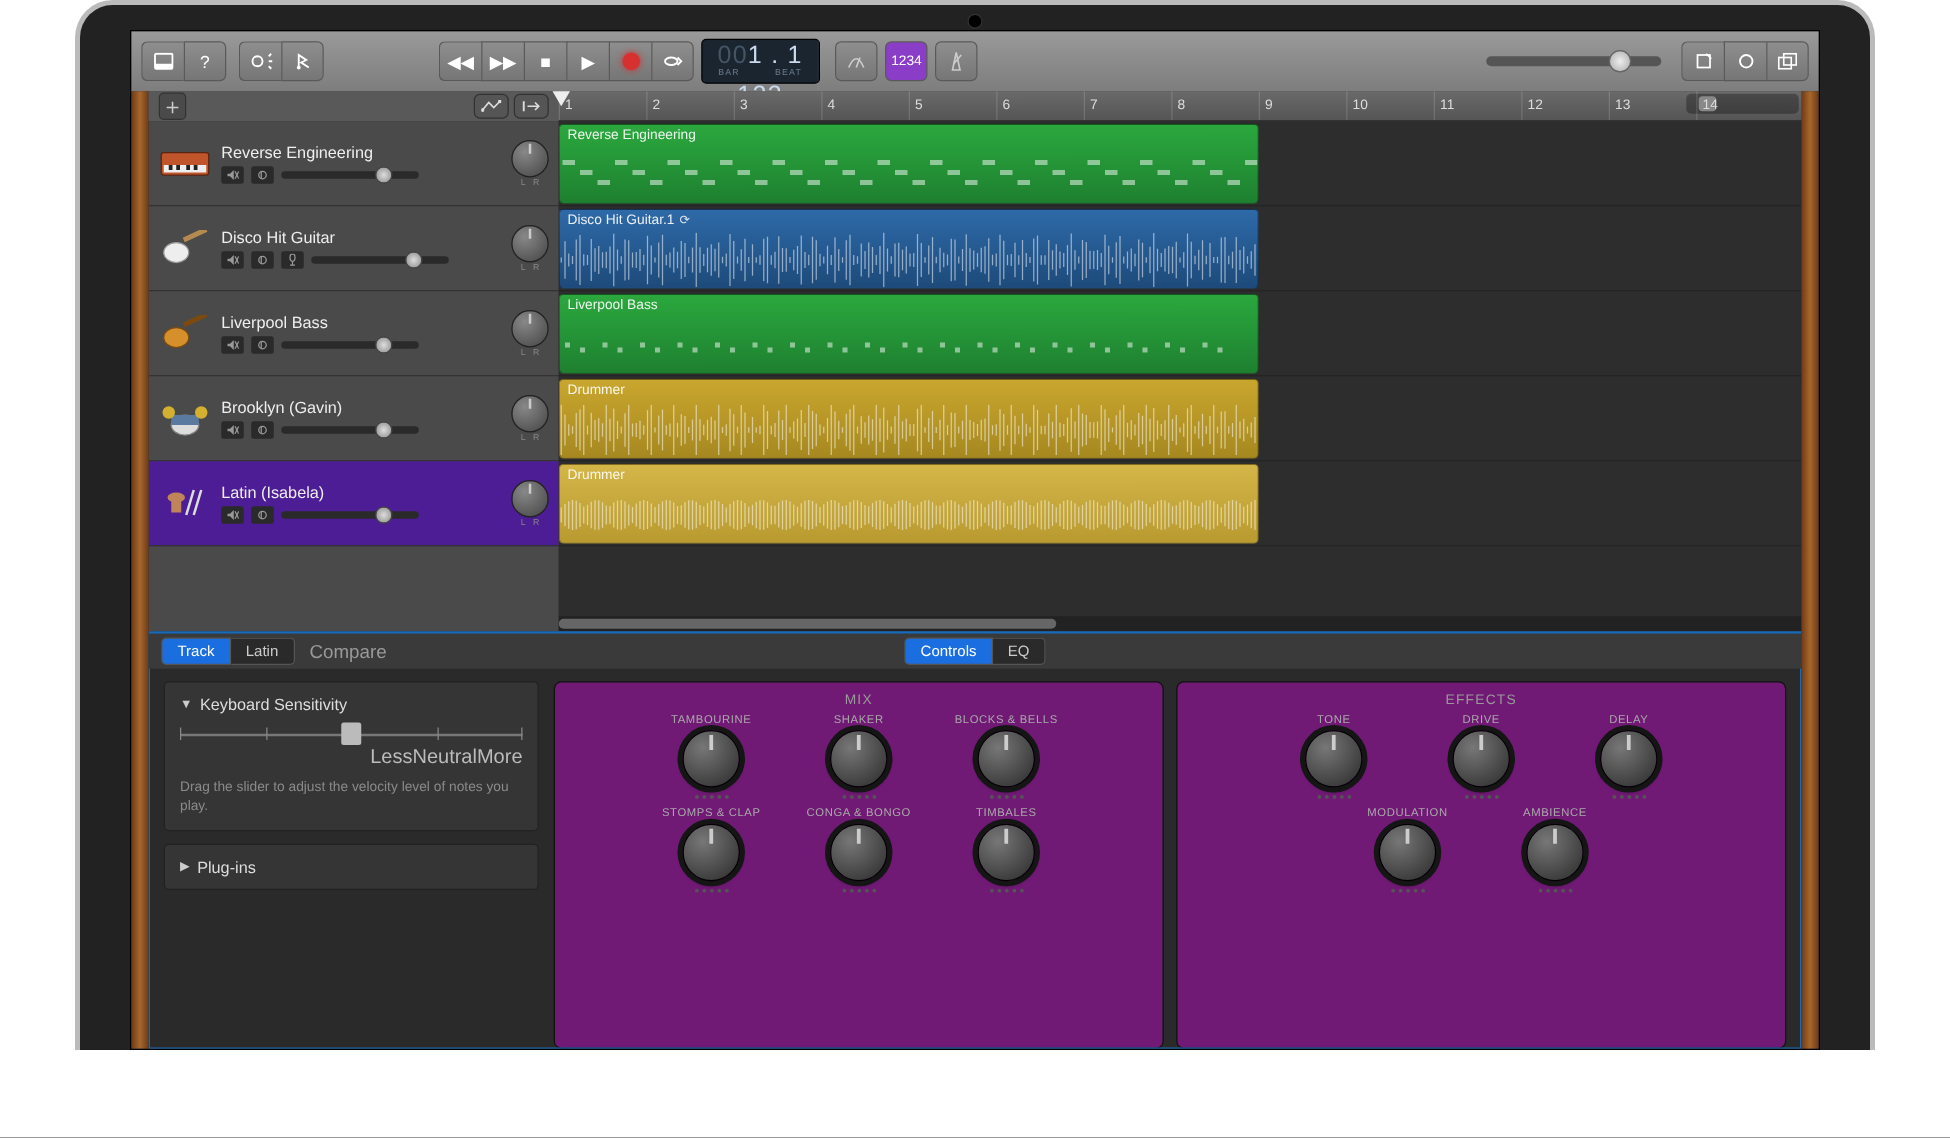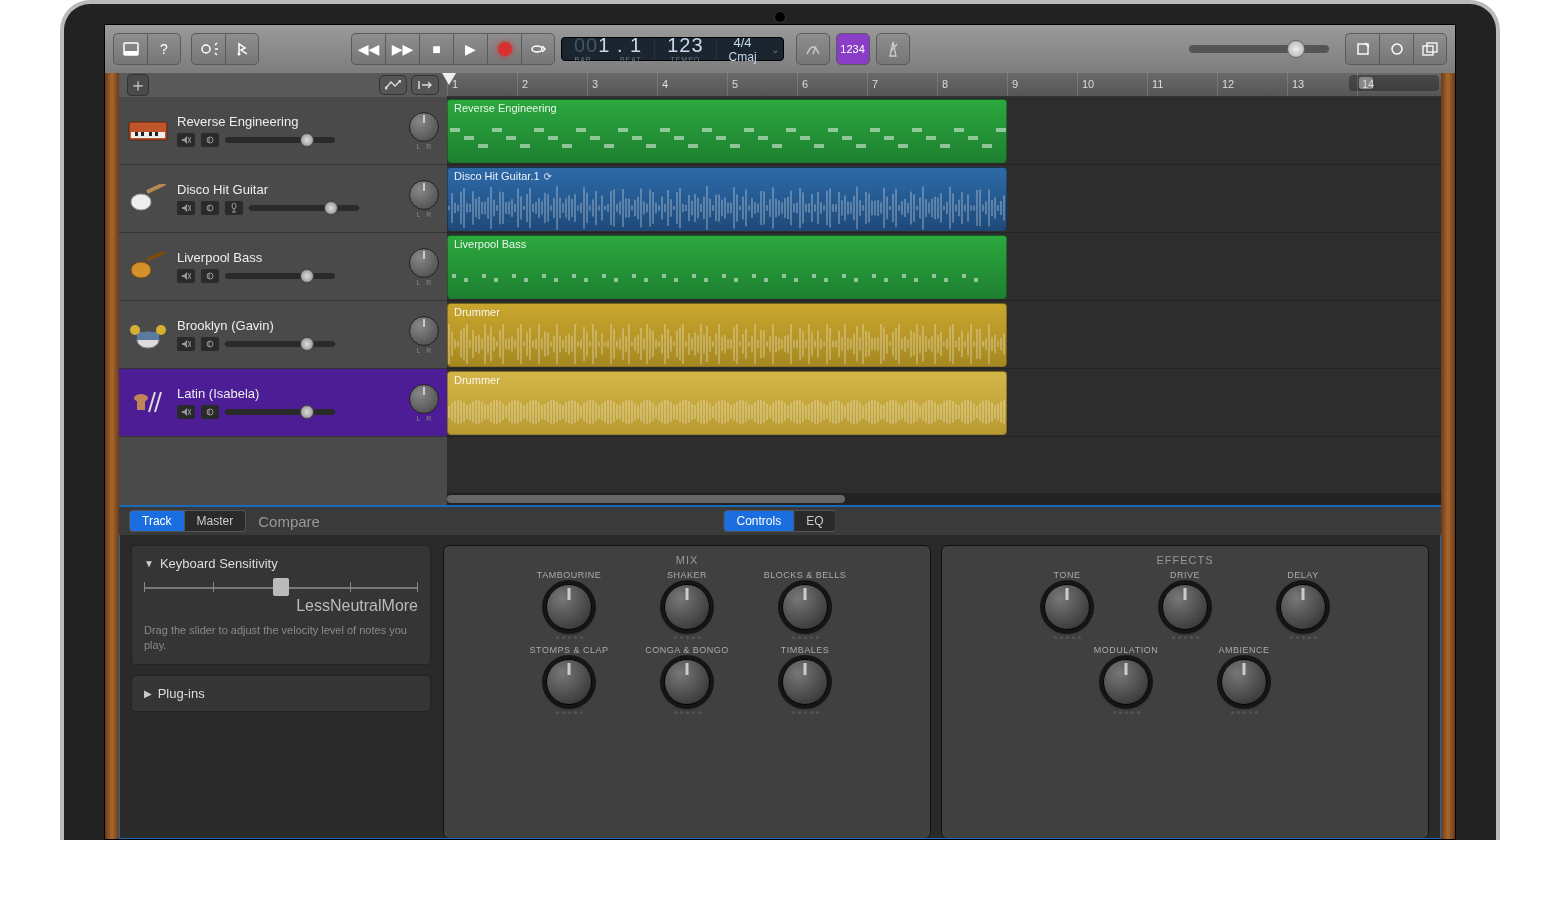--- a/index.html
+++ b/index.html
@@ -9,21 +9,21 @@
   .camera { position:absolute; top:8px; left:50%; transform:translateX(-50%); width:10px; height:10px; border-radius:50%; background:#000; box-shadow:0 0 0 1px #333;}
   
   
   .toolbar { height: 48px; background: linear-gradient(#9a9a9a,#7d7d7d); display:flex; align-items:center; padding:0 8px; gap:6px; }
   .btn { height:32px; min-width:34px; border-radius:5px; background:linear-gradient(#8e8e8e,#767676); border:1px solid #5a5a5a; display:flex; align-items:center; justify-content:center; color:#fff; font-size:14px; cursor:pointer;}
   .btn-group { display:flex; }
   .btn-group .btn { border-radius:0; border-right:none;}
   .btn-group .btn:first-child{border-radius:5px 0 0 5px;}
   .btn-group .btn:last-child{border-radius:0 5px 5px 0; border-right:1px solid #5a5a5a;}
   .spacer { flex:1; }
-  .lcd { display:flex; height:24px; background:#1b2530; border:1px solid #000; border-radius:4px; padding:0; align-items:stretch; color:#c8d9ee; font-family:"Helvetica Neue"; }
+  .lcd { display:flex; height:36px; background:#1b2530; border:1px solid #000; border-radius:4px; padding:0; align-items:stretch; color:#c8d9ee; font-family:"Helvetica Neue";flex-direction:column; }
   .lcd-cell { padding:2px 12px; border-right:1px solid rgba(255,255,255,0.06); display:flex; flex-direction:column; justify-content:center; align-items:center;}
   .lcd-main { font-size:20px; letter-spacing:1px; line-height:1; position:relative;}
   .lcd-label { font-size:7px; letter-spacing:1px; color:#6a7a8a; margin-top:1px;}
   .lcd-dim { color:#445566;}
   .btn.purple { background:#8a3dc6; color:#fff;}
   .master-slider { width:140px; height:8px; background:#555; border-radius:4px; position:relative; margin:0 10px;}
   .master-slider .thumb { position:absolute; top:-5px; width:18px; height:18px; border-radius:50%; background:radial-gradient(#eee,#aaa); border:1px solid #666;}
   
   
   .ruler-row { display:flex; height:24px; background:#595959;}
@@ -81,21 +81,21 @@
   .section-title { color:#ddd; font-size:13px; display:flex; align-items:center; gap:6px;}
   .disclosure { display:inline-block; font-size:10px; color:#ccc;}
   .sens-slider { margin:14px 0 6px 0; height:6px; position:relative;}
   .sens-slider .track { position:absolute; top:2px; left:0; right:0; height:2px; background:#777;}
   .sens-slider .tick{ position:absolute; top:-3px; width:1px; height:10px; background:#888;}
   .sens-slider .thumb { position:absolute; top:-7px; width:16px; height:18px; background:#bbb; border-radius:2px;}
   .sens-labels { display:flex; justify-content:flex-end; font-size:16px; color:#bbb;}
   .hint { font-size:11px; color:#8a8a8a; margin-top:8px; line-height:1.4;}
   
   .fx-area { flex:1; display:flex; gap:10px;}
-  .fx-group { background:#404040; border:1px solid #111; border-radius:6px; padding:8px 14px 0 14px;}
+  .fx-group { background:#701a75; border:1px solid #111; border-radius:6px; padding:8px 14px 0 14px;}
   .fx-group-title { text-align:center; font-size:11px; color:#999; letter-spacing:1px; margin-bottom:4px;}
   .knob-row { display:flex; gap:10px; margin-bottom:6px; justify-content:center;}
   .knob-cell { display:flex; flex-direction:column; align-items:center; width:108px;}
   .knob-label { font-size:9px; color:#aaa; letter-spacing:0.5px; margin-bottom:4px; text-align:center;}
   .big-knob { width:46px; height:46px; border-radius:50%; background:radial-gradient(circle at 35% 30%, #777, #2a2a2a); border:1px solid #000; box-shadow:0 0 0 4px #151515, 0 2px 4px #000; position:relative;}
   .big-knob:after{content:"";position:absolute;top:3px;left:50%;width:3px;height:12px;background:#ccc;transform:translateX(-50%);}
   .dots { display:flex; gap:3px; margin-top:6px;}
   .dots span{width:3px;height:3px;border-radius:50%;background:#555;}
   
   svg .wavep { fill:none; stroke:rgba(255,255,255,0.75); stroke-width:1;}
@@ -566,21 +566,21 @@
             <div class="scroll-track">
               <div class="scroll-thumb" style="width:40%;"></div>
             </div>
         </div>
       </div>
 
       <div class="smart-panel" style="position:relative;">
         <div class="smart-panel-outline"></div>
         <div class="panel-tabs" style="position:relative;">
           <div class="tab first active">Track</div>
-          <div class="tab last">Master</div>
+          <div class="tab last">Latin</div>
           <span class="compare">Compare</span>
           <div class="center-tabs">
             <div class="tab first active">Controls</div>
             <div class="tab last">EQ</div>
           </div>
         </div>
         <div class="panel-body">
           <div class="side-box">
             <div class="section">
               <div class="section-title">

